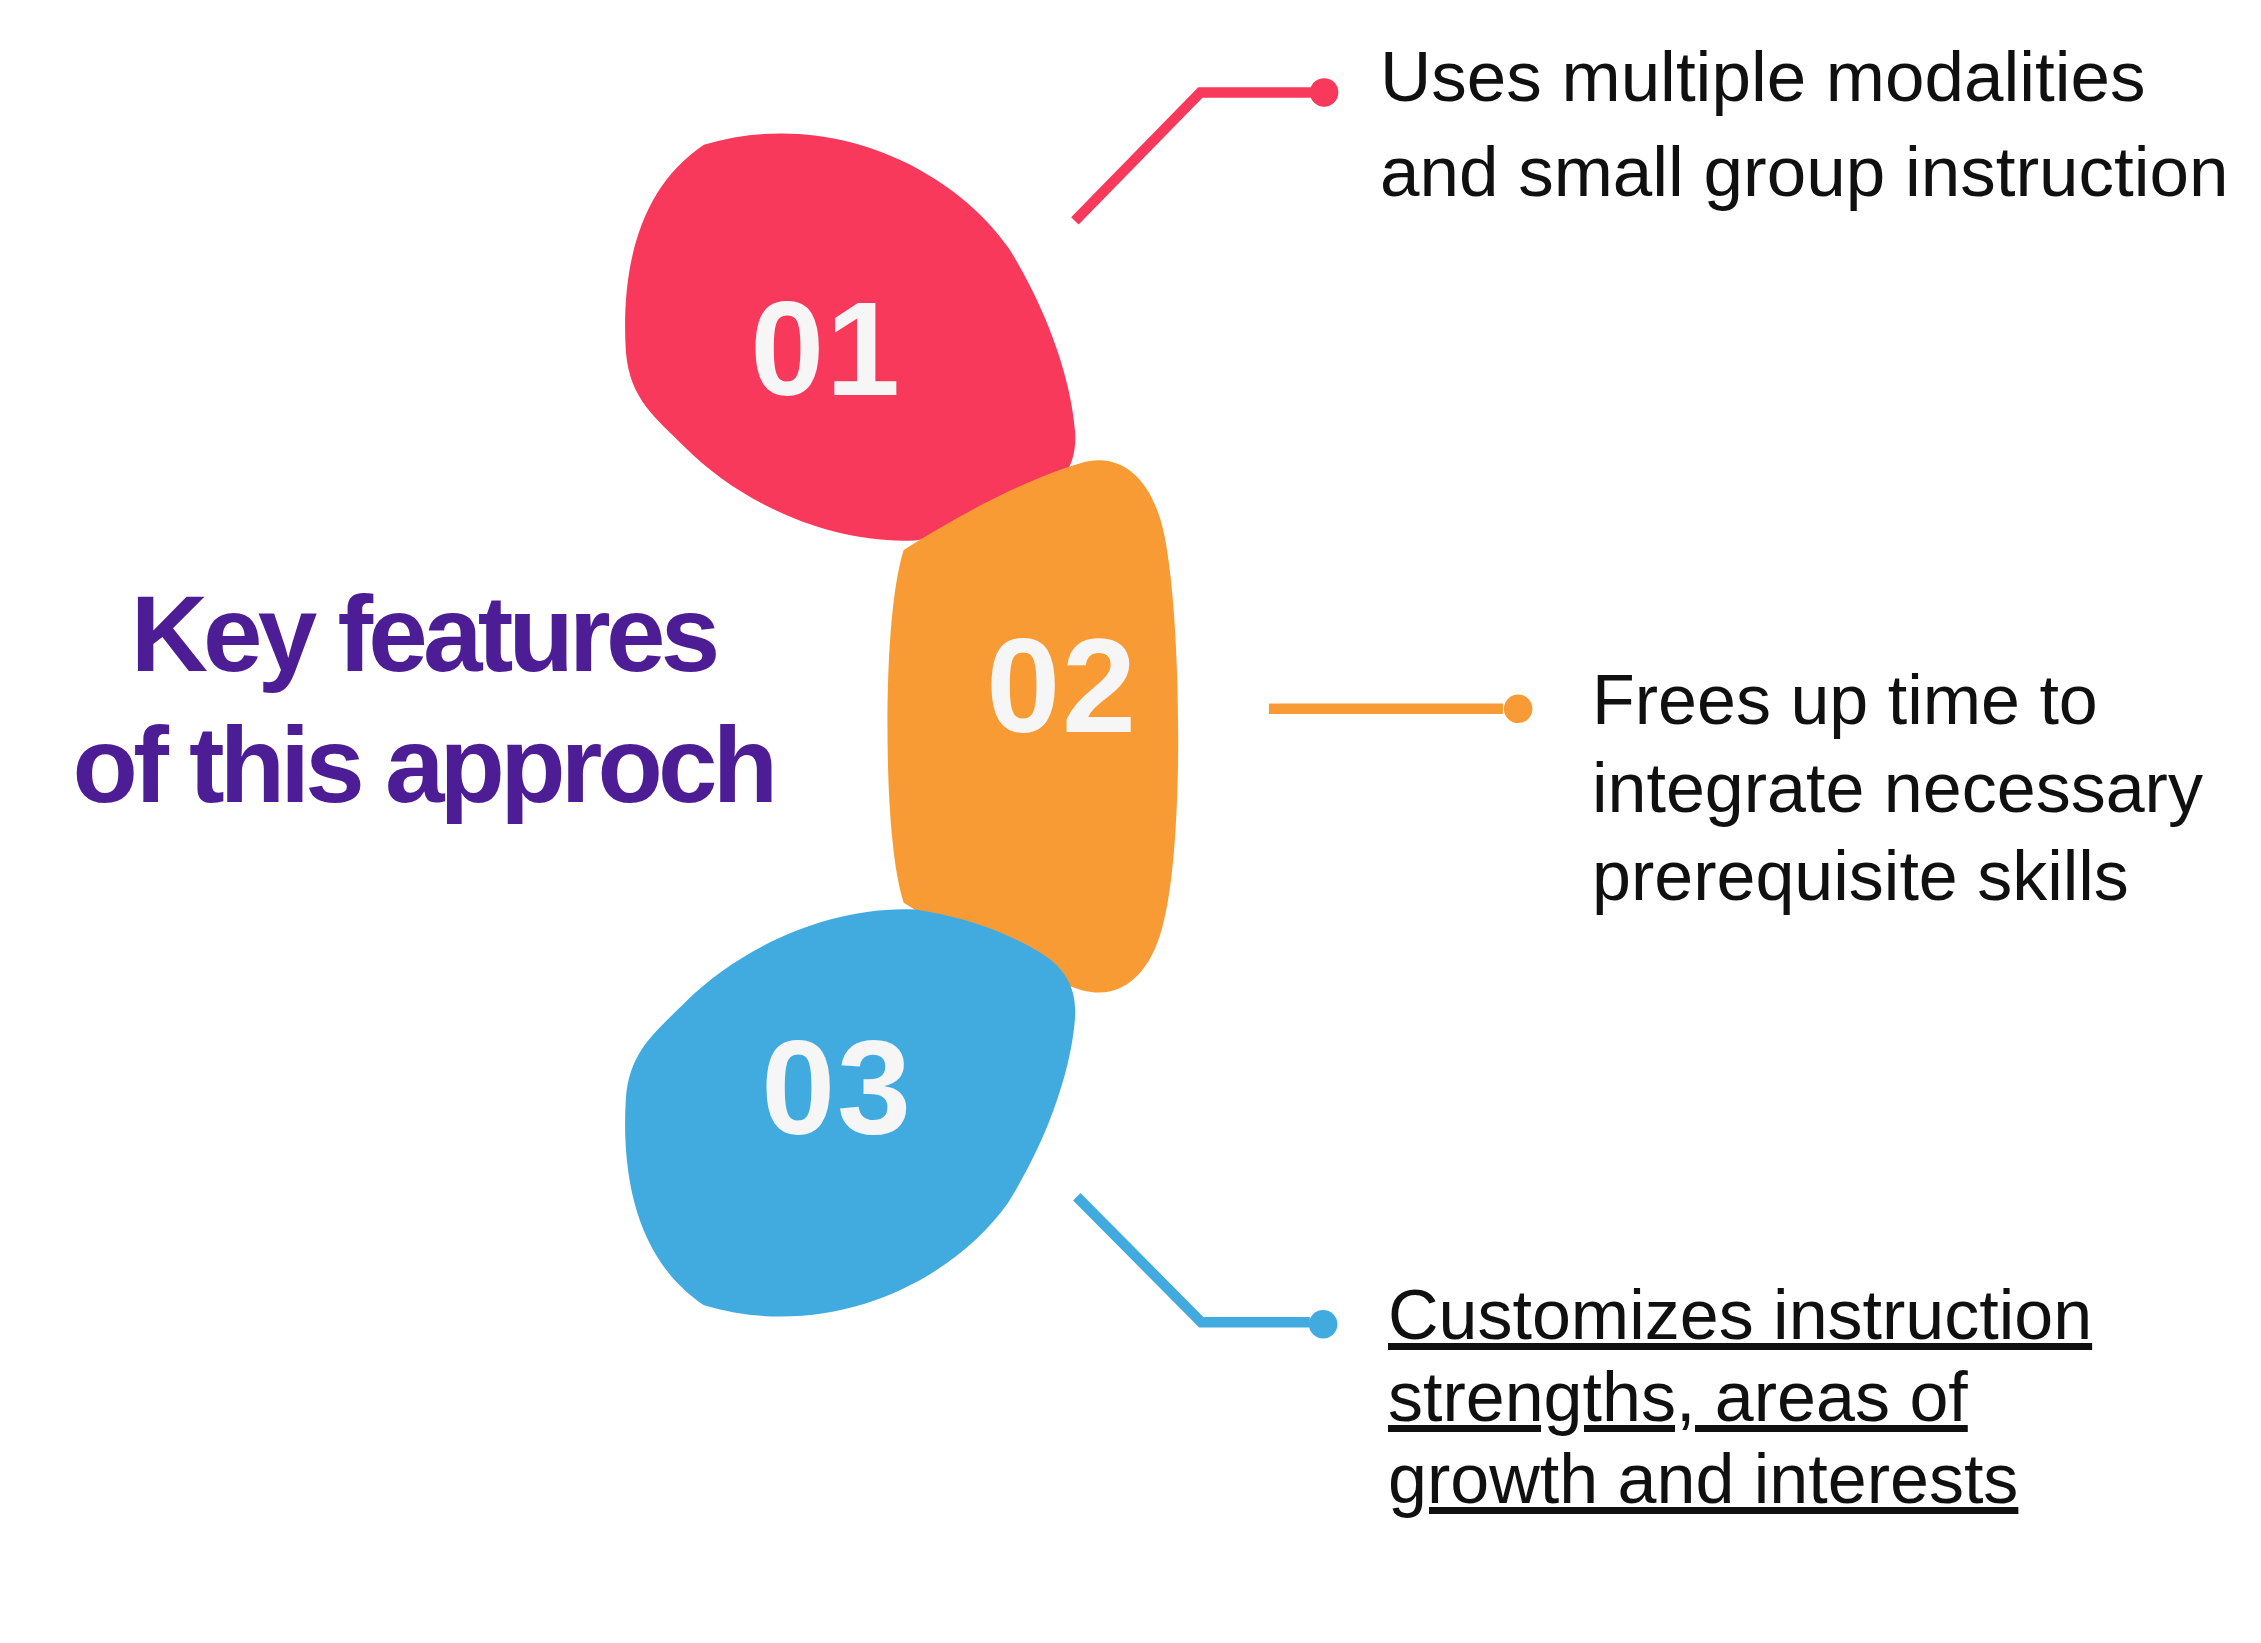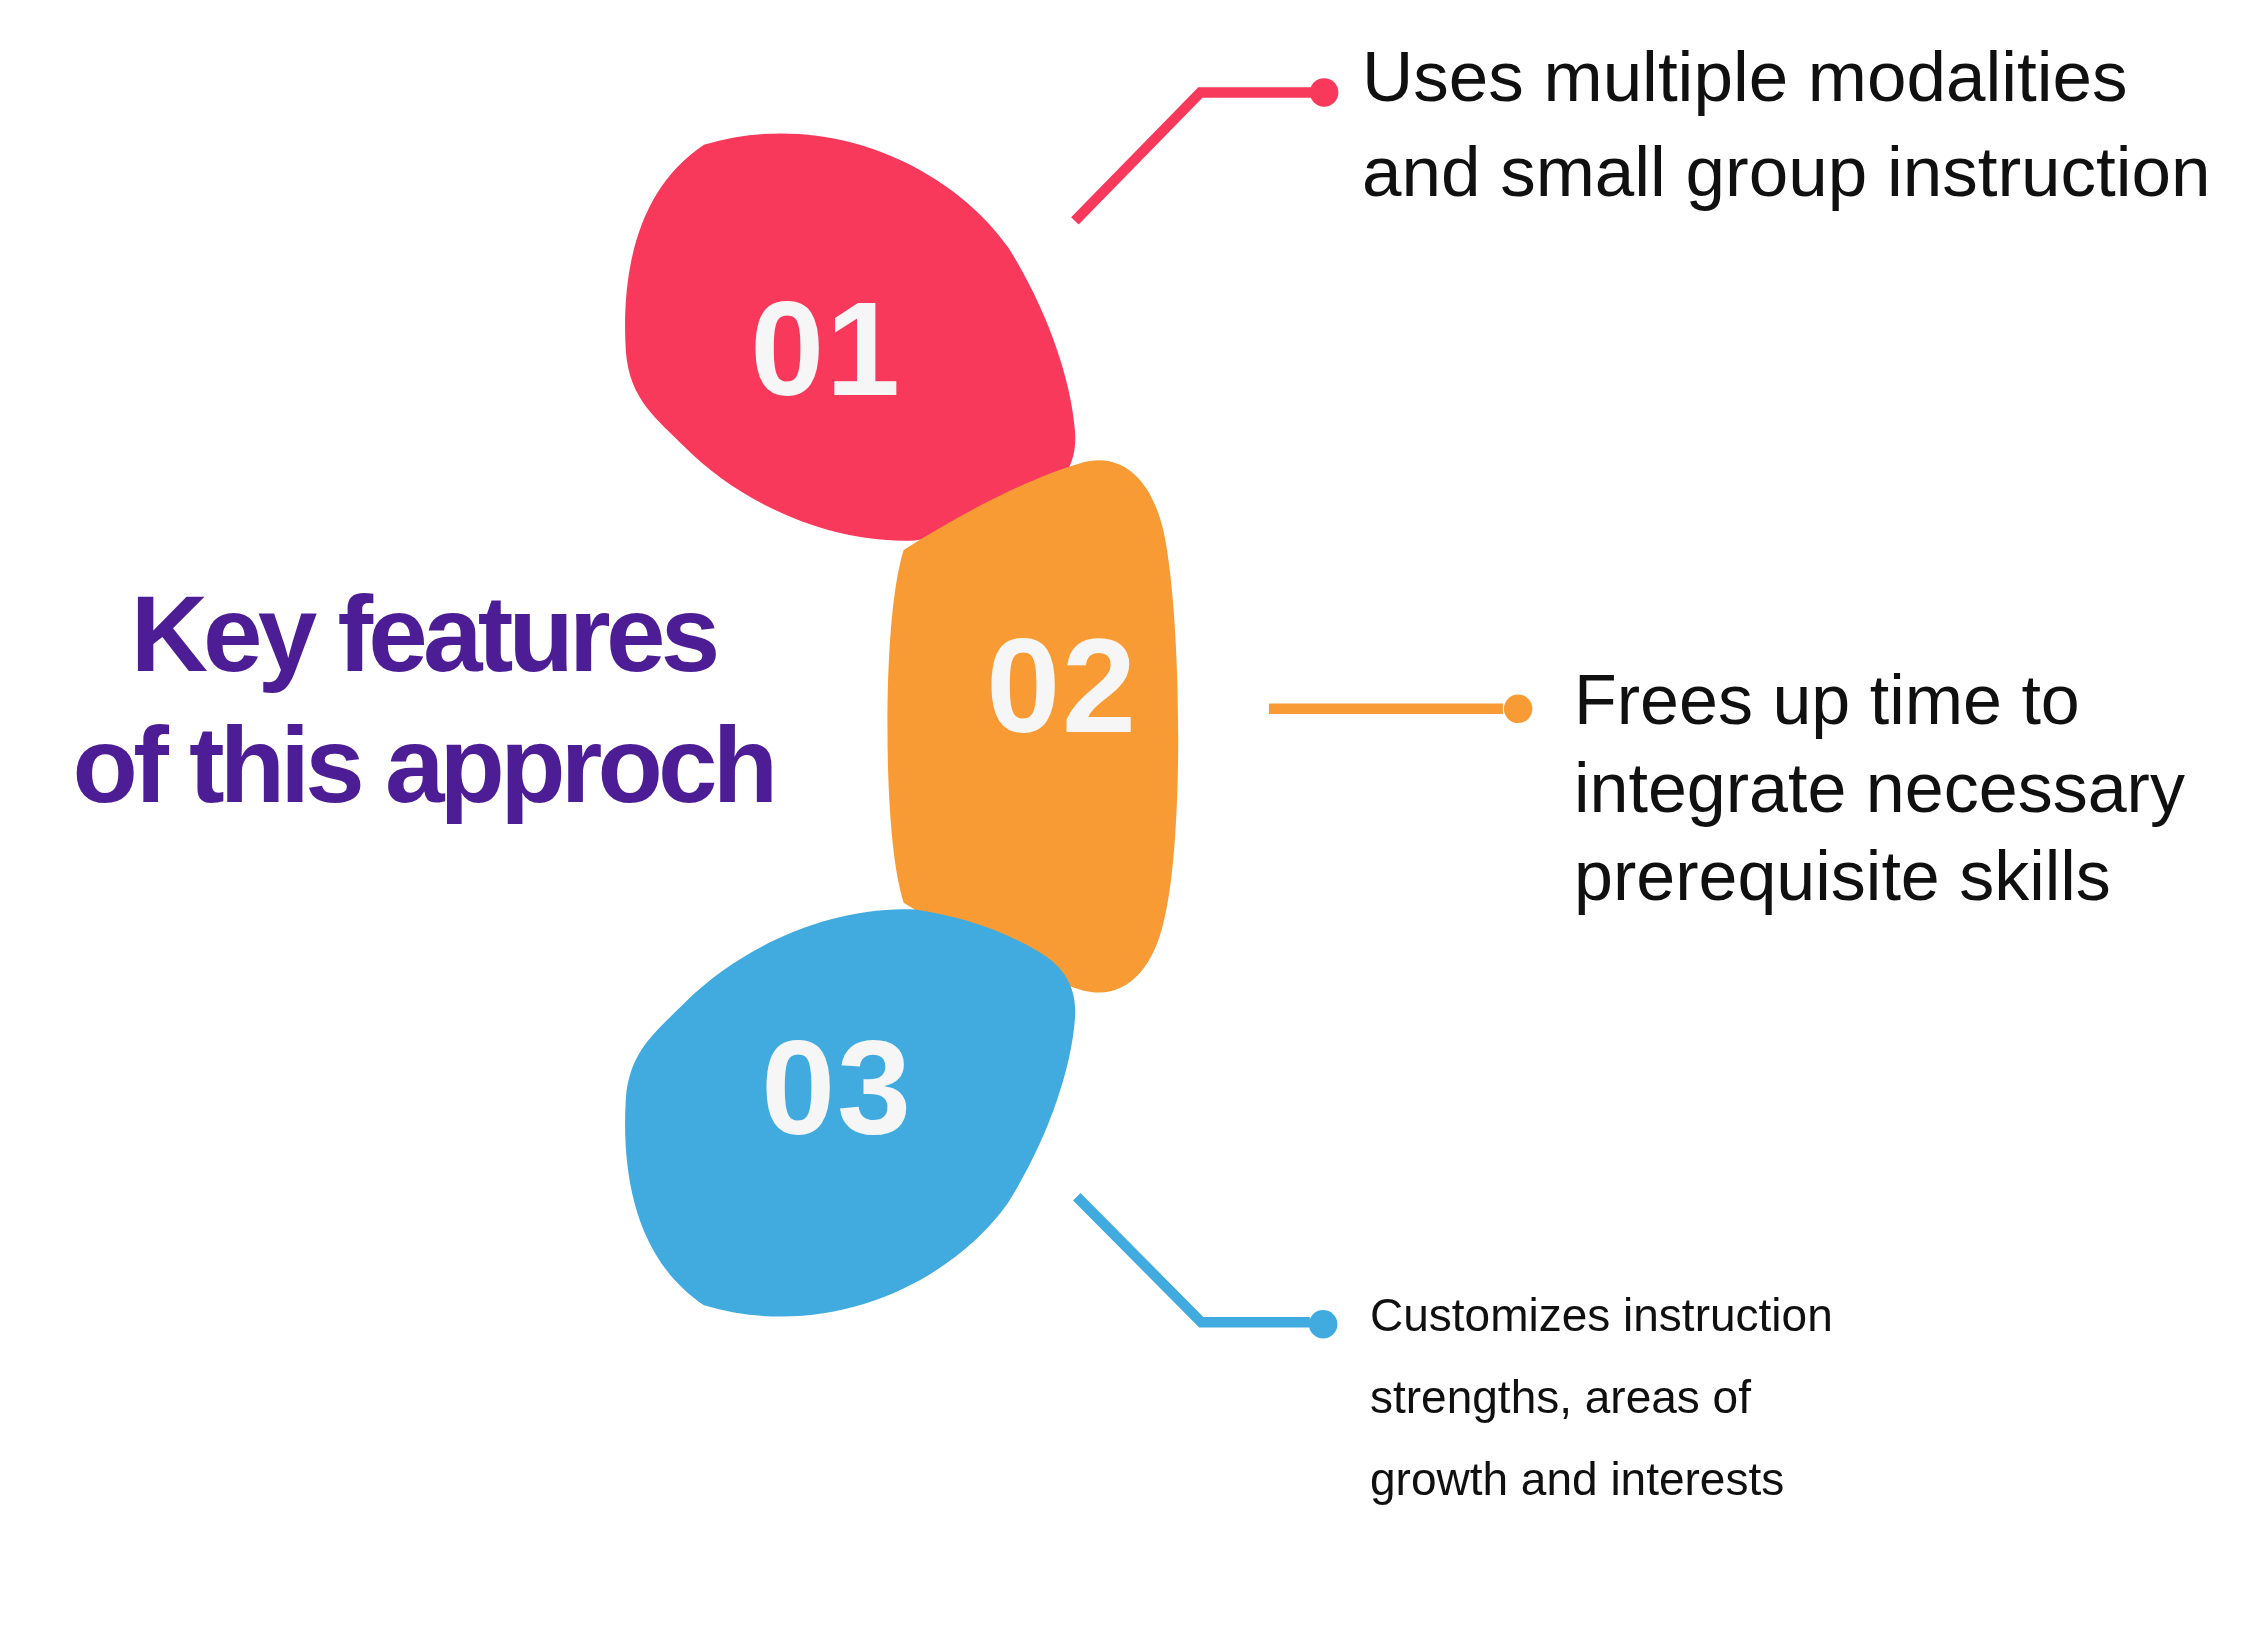--- a/index.html
+++ b/index.html
@@ -43,24 +43,25 @@
     color: #F6F6F6;
     letter-spacing: 1.9px;
   }
   .num-01 { left: 826px;  top: 330px; margin-top: 19px;  }
   .num-02 { left: 1062px; top: 686px;  }
   .num-03 { left: 837px;  top: 1088px; }
   .feature-text {
     position: absolute;
     color: #101010;
     white-space: nowrap;
+    margin-left: 18px;
   }
   .text-1 { left: 1362px; top: 28.5px;   font-size: 71px; line-height: 95px; }
   .text-2 { left: 1574px; top: 656px;  font-size: 70px; line-height: 88px;  }
-  .text-3 { left: 1370px; top: 1274px; font-size: 46px; line-height: 82px;  }
+  .text-3 { left: 1370px; top: 1274px; font-size: 70px; line-height: 82px; text-decoration: underline;  }
 </style>
 </head>
 <body>
 
 <div class="canvas">
 
   <svg class="arc-svg" viewBox="0 0 2378 1728" aria-hidden="true">
 
     <path d="M 740,152 C 870,113 1000,175 1060,260 C 1102,327 1126,400 1130,452
              C 1133,484 1120,507 1093,523 C 1050,549 1003,562 962,568

